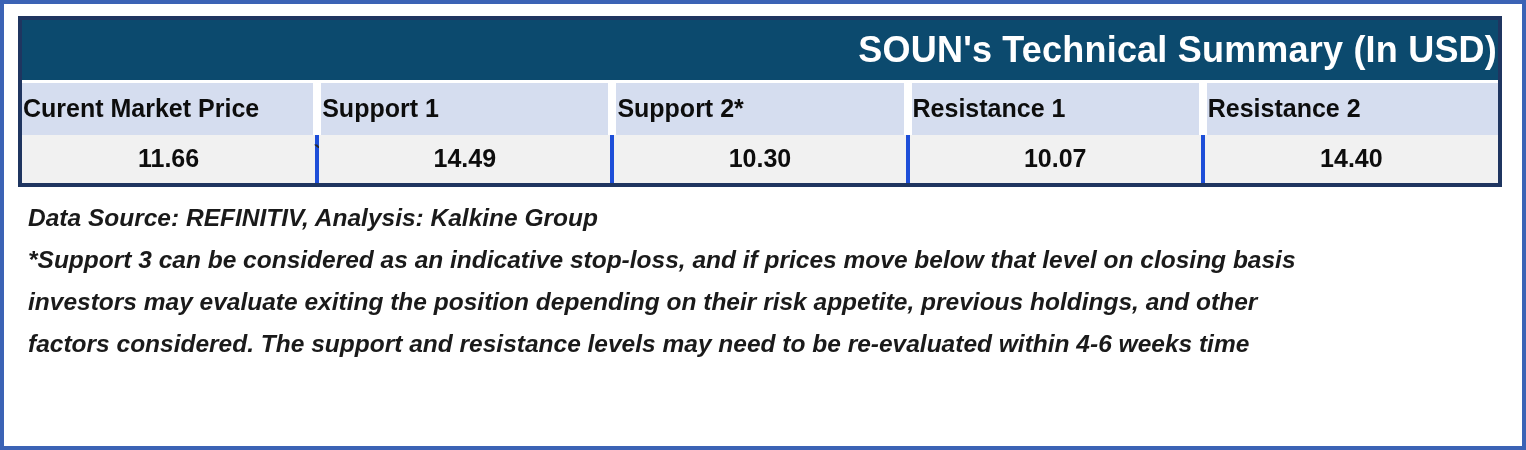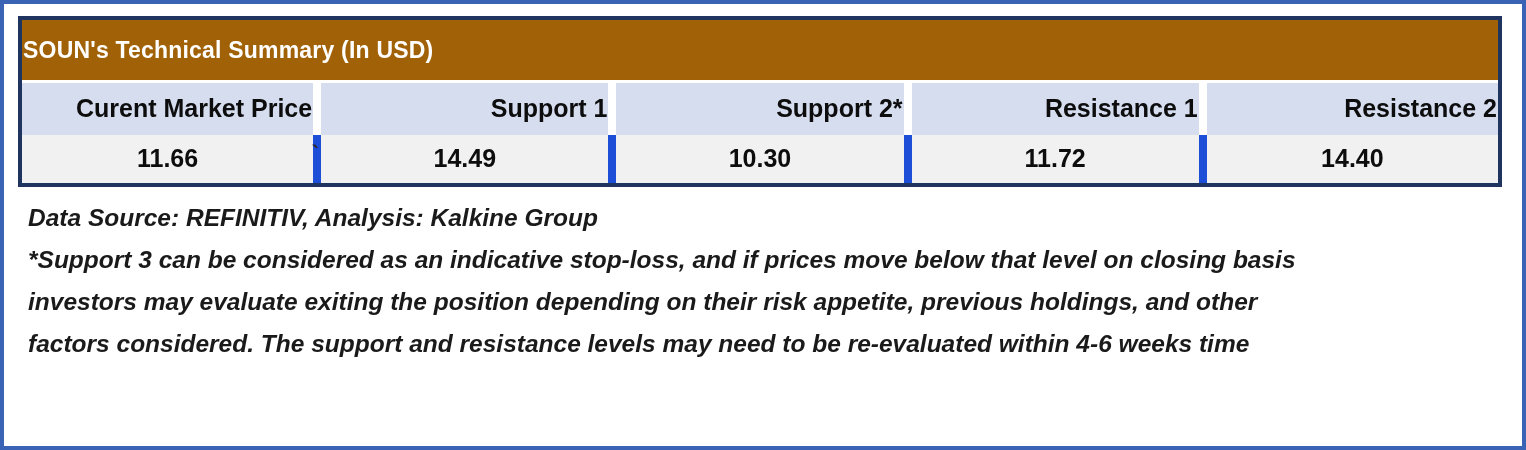--- a/index.html
+++ b/index.html
@@ -31,49 +31,49 @@
     box-sizing: border-box;
     background: #ffffff;
     width: 1484px;
   }
   .tbl {
     width: 100%;
     border-collapse: collapse;
     table-layout: fixed;
   }
   .title-cell {
-    background: #a16207;
+    background: #0c4a6e;
     color: #ffffff;
-    font-size: 23px;
+    font-size: 36px;
     font-weight: bold;
-    text-align: left;
+    text-align: right;
     height: 58px;
     letter-spacing: .2px;
     border-bottom: 3px solid #ffffff;
   }
   .hdr-cell {
     background: #d5ddef;
     color: #0d0d0d;
     font-size: 25px;
     font-weight: bold;
-    text-align: right;
+    text-align: left;
     height: 53px;
     border-right: 8px solid #ffffff;
     border-top: 2px solid #a3a3a3;
     box-sizing: border-box;
   }
   .hdr-cell.last { border-right: none; }
   .val-cell {
     background: #f1f1f1;
     color: #0d0d0d;
     font-size: 25px;
     font-weight: bold;
     text-align: center;
     height: 48px;
-    border-right: 8px solid #1d4ed8;
+    border-right: 4px solid #1d4ed8;
     box-sizing: border-box;
     position: relative;
   }
   .val-cell.last { border-right: none; }
 
   
   .tick-artifact {
     position: absolute;
     right: -6px;
     top: 8px;
@@ -116,21 +116,21 @@
             <td class="hdr-cell" style="width:17%">Resistance 1</td>
             <td class="hdr-cell last" style="width:21.5%">Resistance 2</td>
           </tr>
           <tr>
             <td class="val-cell">
               <span>11.66</span>
               <span class="tick-artifact">`</span>
             </td>
             <td class="val-cell">14.49</td>
             <td class="val-cell">10.30</td>
-            <td class="val-cell">11.72</td>
+            <td class="val-cell">10.07</td>
             <td class="val-cell last">14.40</td>
           </tr>
         </tbody>
       </table>
     </div>
 
     <div class="footer">
       <div class="footer-line">Data Source: REFINITIV, Analysis: Kalkine Group</div>
       <div class="footer-line">*Support 3 can be considered as an indicative stop-loss, and if prices move below that level on closing basis</div>
       <div class="footer-line">investors may evaluate exiting the position depending on their risk appetite, previous holdings, and other</div>

